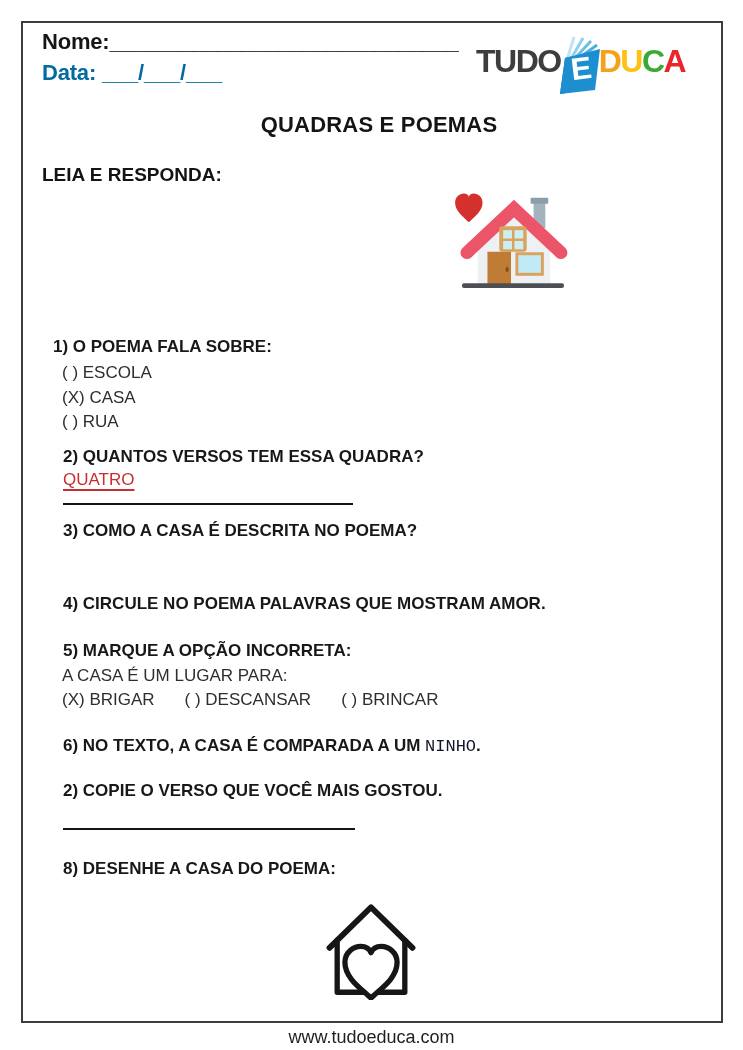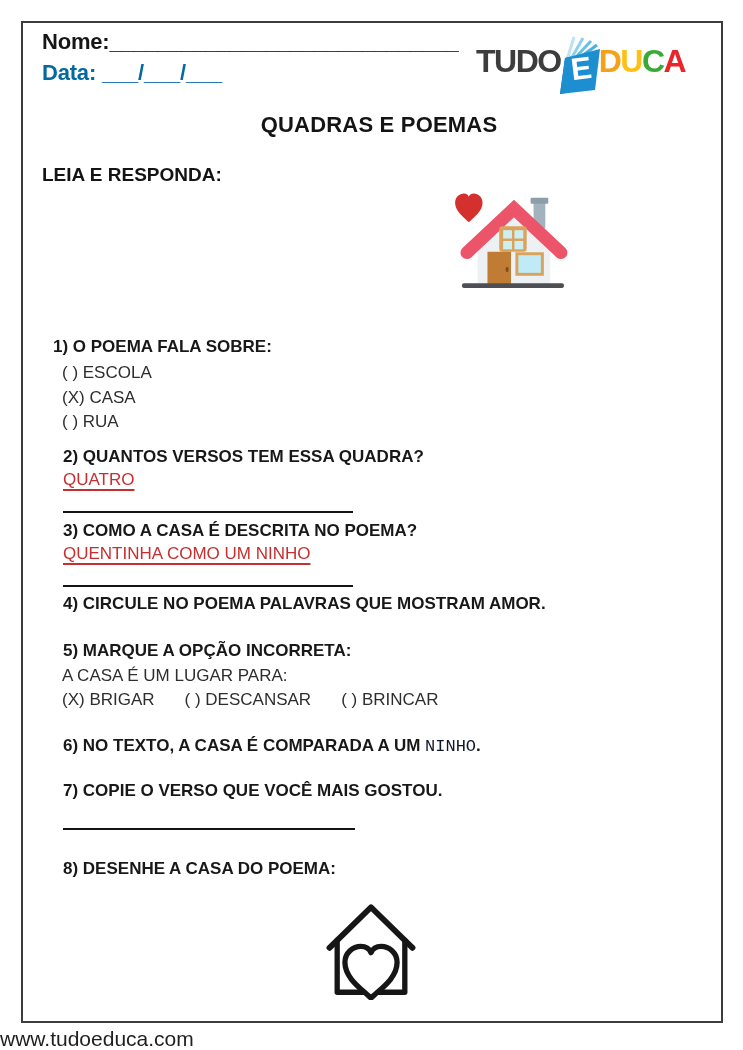--- a/index.html
+++ b/index.html
@@ -36,38 +36,38 @@
     content:''; position:absolute; left:-8px; right:-10px; top:-4px; bottom:-3px;
     border:2.6px solid #dd2118; border-radius:50%; transform:rotate(-2deg); pointer-events:none;
   }
 
   .q-label { font-size:17px; font-weight:bold; color:#181818; white-space:nowrap; }
   .q-plain { font-size:17px; color:#2e2e2e; white-space:nowrap; }
   .q1-label { left:53px; top:337px;text-align:center; }
   .q1-options { left:62px; top:361px; line-height:24.5px; }
   .q2-label { left:63px; top:447px; }
   .q3-label { left:63px; top:521px; }
-  .answer-line { border-bottom:2.2px solid #141414; width:290px; padding-bottom:21px; }
+  .answer-line { border-bottom:2.2px solid #141414; width:290px; padding-bottom:13px; }
   .q2-answer { left:63px; top:470px; }
   .q3-answer { left:63px; top:544px; }
   .answer-text { color:#c62f2f; font-size:17px; text-decoration:underline; text-decoration-thickness:2px; text-underline-offset:4px; white-space:nowrap; }
   .q4-label { left:63px; top:594px;text-align:right; }
   .q5-label { left:63px; top:641px; }
   .q5-sub { left:62px; top:666px; }
   .q5-options { left:62px; top:690px; display:flex; gap:30px; }
   .q6-line { left:63px; top:736px; }
   .q6-highlight { color:#0f172a; font-weight:normal;font-family:Liberation Mono, monospace; }
   .q7-label { left:63px; top:781px; }
   .q7-blank { left:63px; top:799px; width:292px; height:31px; border-bottom:2.6px solid #141414; }
   .q8-label { left:63px; top:859px; }
 
   .house-color { left:452px; top:189px; }
   .house-outline { left:322px; top:886px; }
 
-  .footer { left:0; top:1027px; width:100%; font-size:21px; color:#1f1f1f; }
+  .footer { left:0; top:1027px; width:100%; text-align:center; font-size:18px; color:#1f1f1f; }
 </style>
 </head>
 <body>
 
 <div id="page">
   <div class="frame"></div>
 
   <div class="abs nome-row"><span>Nome:</span><span>_____________________________</span></div>
   <div class="abs data-row"><span>Data:</span><span> ___/___/___</span></div>
 
@@ -113,35 +113,34 @@
   <div class="abs q-plain q1-options">
     <div>( ) ESCOLA</div>
     <div>(X) CASA</div>
     <div>( ) RUA</div>
   </div>
 
   <div class="abs q-label q2-label">2) QUANTOS VERSOS TEM ESSA QUADRA?</div>
   <div class="abs answer-line q2-answer"><span class="answer-text">QUATRO</span></div>
 
   <div class="abs q-label q3-label">3) COMO A CASA É DESCRITA NO POEMA?</div>
-  <div class="abs answer-line q3-answer"><span class="answer-text">QUENTINHA COMO UM NINHO</span></div>
 
   <div class="abs q-label q4-label">4) CIRCULE NO POEMA PALAVRAS QUE MOSTRAM AMOR.</div>
 
   <div class="abs q-label q5-label">5) MARQUE A OPÇÃO INCORRETA:</div>
   <div class="abs q-plain q5-sub">A CASA É UM LUGAR PARA:</div>
   <div class="abs q-plain q5-options">
     <span>(X) BRIGAR</span>
     <span>( ) DESCANSAR</span>
     <span>( ) BRINCAR</span>
   </div>
 
   <div class="abs q-label q6-line"><span>6) NO TEXTO, A CASA É COMPARADA A UM </span><span class="q6-highlight">NINHO</span><span>.</span></div>
 
-  <div class="abs q-label q7-label">7) COPIE O VERSO QUE VOCÊ MAIS GOSTOU.</div>
+  <div class="abs q-label q7-label">2) COPIE O VERSO QUE VOCÊ MAIS GOSTOU.</div>
   <div class="abs q7-blank"></div>
 
   <div class="abs q-label q8-label">8) DESENHE A CASA DO POEMA:</div>
 
   <svg class="abs house-outline" width="98" height="114" viewBox="0 0 100 118">
     <path d="M7,64 L50,22 L93,64" stroke="#161616" stroke-width="6" fill="none" stroke-linecap="round" stroke-linejoin="round"></path>
     <path d="M15,56 L15,110 L85,110 L85,56" stroke="#161616" stroke-width="5.5" fill="none" stroke-linecap="round" stroke-linejoin="round"></path>
     <path d="M50,116 C41,107 23,96 23,79 C23,69 31.5,62.5 39.5,62.5 C44.3,62.5 48.4,65.2 50,69 C51.6,65.2 55.7,62.5 60.5,62.5 C68.5,62.5 77,69 77,79 C77,96 59,107 50,116 Z" fill="#ffffff" stroke="#161616" stroke-width="5.5" stroke-linejoin="round"></path>
   </svg>
 

